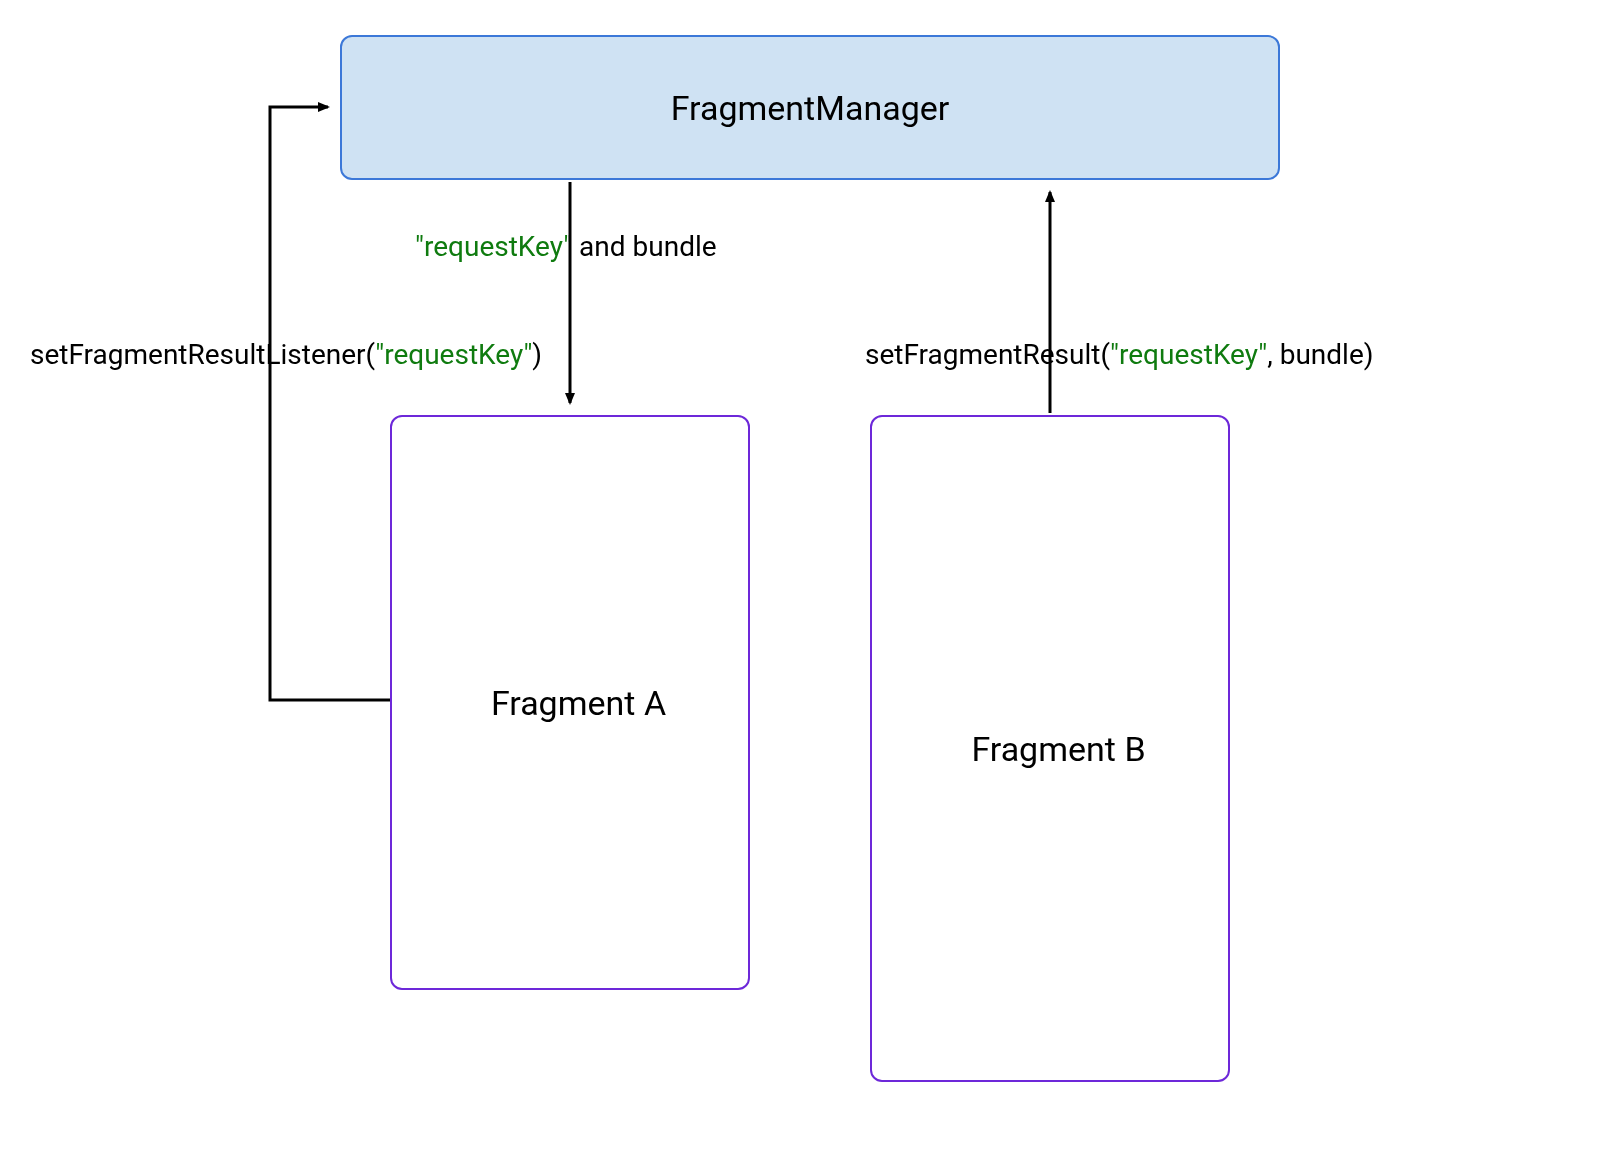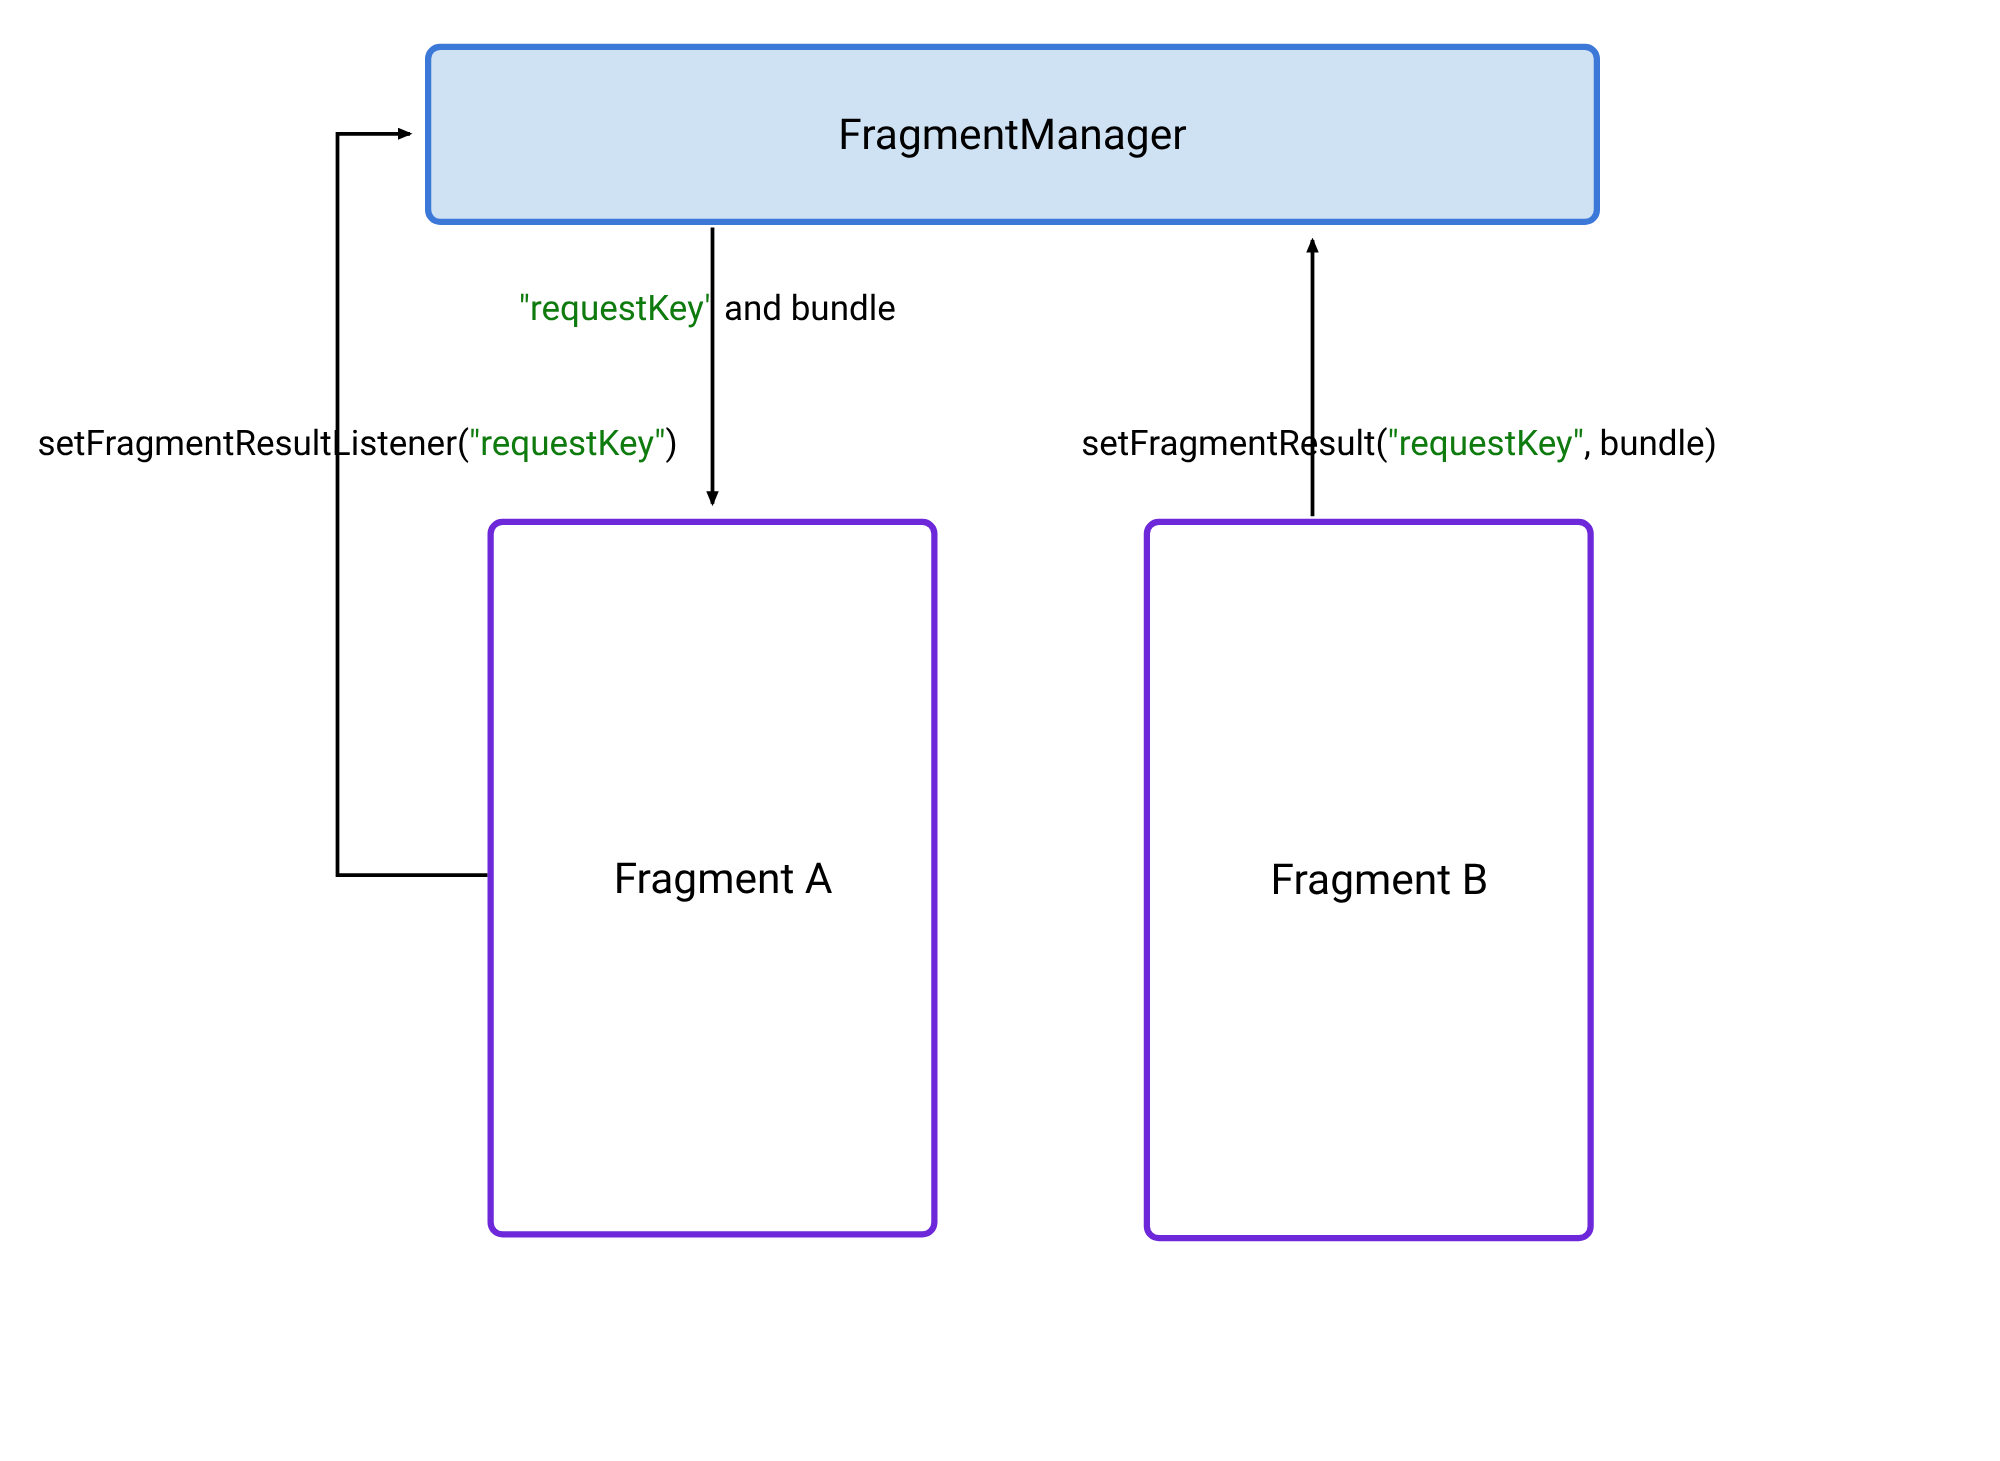--- a/index.html
+++ b/index.html
@@ -6,21 +6,21 @@
     margin: 0;
     padding: 0;
     width: 1600px;
     height: 1169px;
     background: #ffffff;
     font-family: 'Roboto', 'Helvetica Neue', Arial, sans-serif;
     position: relative;
   }
   .box {
     position: absolute;
-    border: 5px solid #6d28d9;
+    border: 2px solid #6d28d9;
     border-radius: 12px;
     display: flex;
     align-items: center;
     justify-content: center;
     box-sizing: border-box;
   }
   .manager {
     background: #cfe2f3;
     border-color: #3c78d8;
   }
@@ -54,21 +54,21 @@
 <body>
 
 <div class="box manager" style="left:340px; top:35px; width:940px; height:145px;">
   <span class="box-label">FragmentManager</span>
 </div>
 
 <div class="box fragment" style="left:390px; top:415px; width:360px; height:575px;">
   <span class="box-label">Fragment A</span>
 </div>
 
-<div class="box fragment" style="left:870px; top:415px; width:360px; height:578px;margin-left:45px;">
+<div class="box fragment" style="left:870px; top:415px; width:360px; height:667px;">
   <span class="box-label">Fragment B</span>
 </div>
 
 <div class="annotation" style="left:30px; top:338px;">
   <span>setFragmentResultListener(</span><span class="string-literal">"requestKey"</span><span>)</span>
 </div>
 
 <div class="annotation" style="left:415px; top:230px;">
   <span class="string-literal">"requestKey"</span><span> and bundle</span>
 </div>

